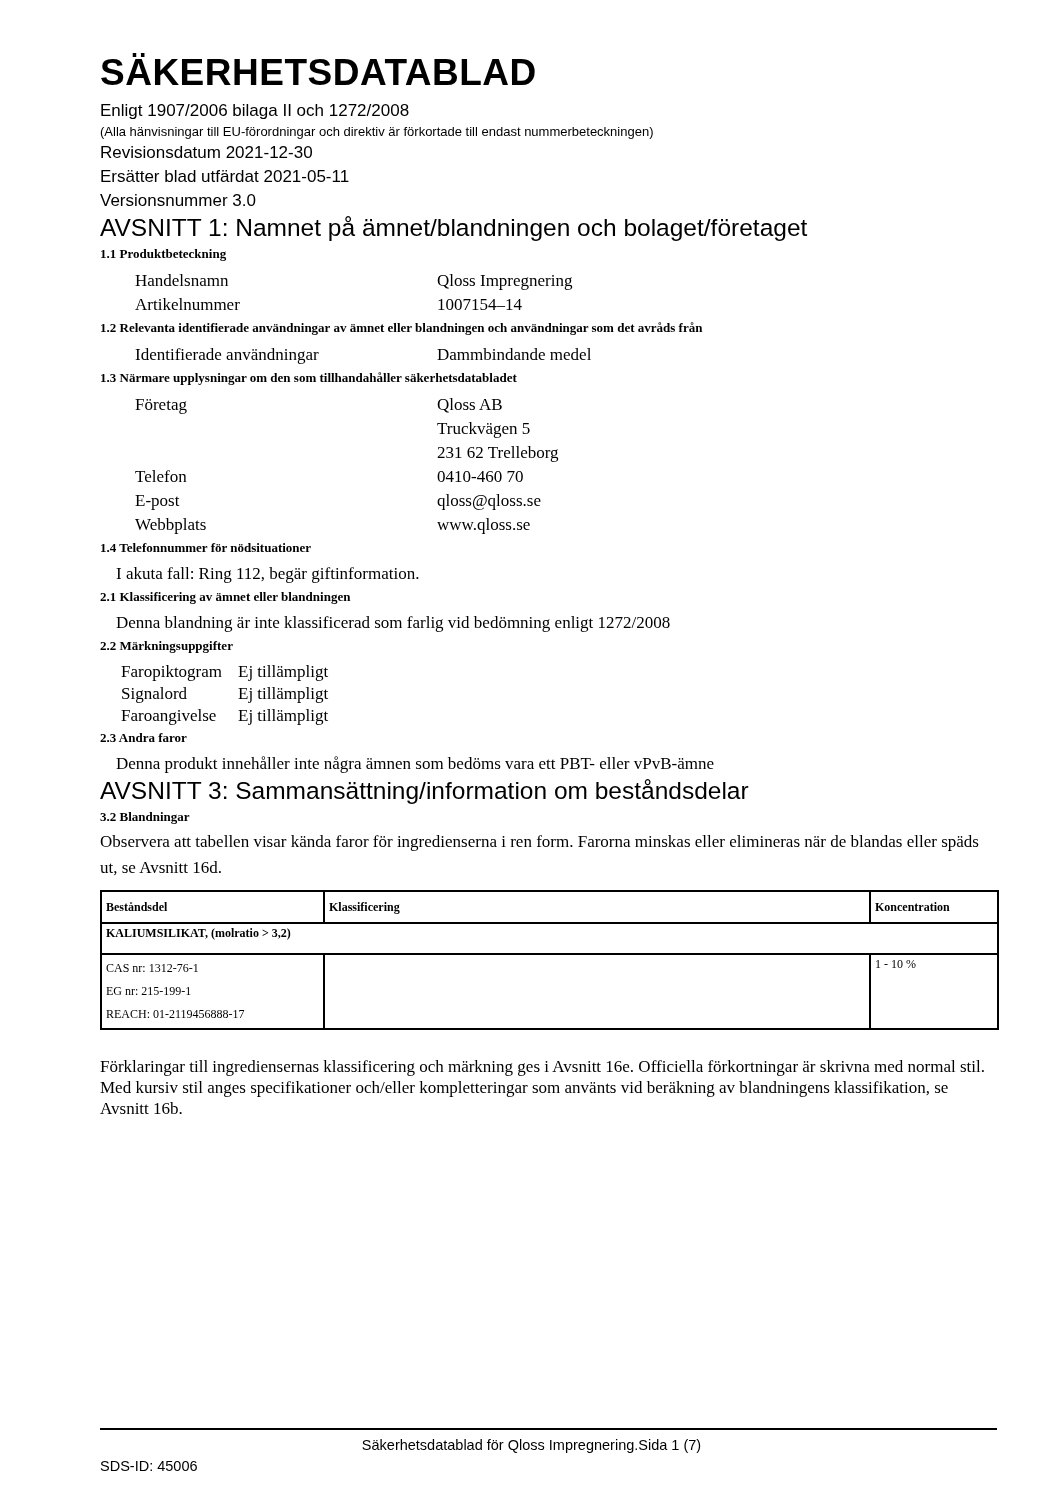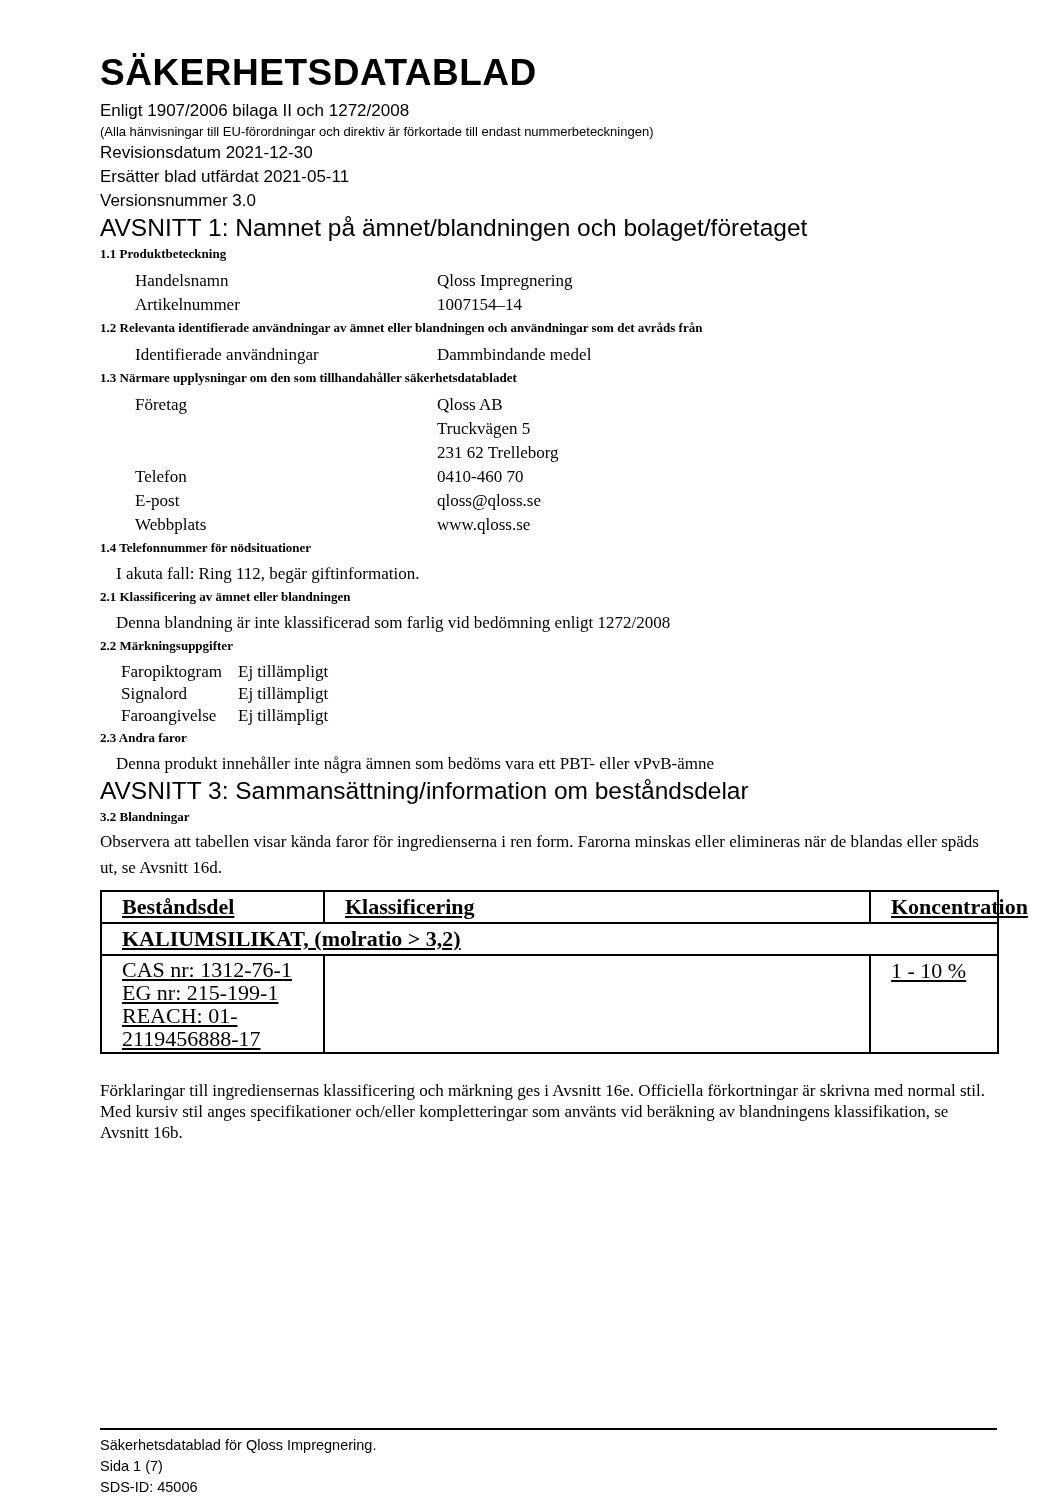--- a/index.html
+++ b/index.html
@@ -92,25 +92,24 @@
   .outro-para { margin-top: 26px; line-height: 21px; }
   
   table.ingredients {
     border-collapse: collapse;
     width: 897px;
     margin-top: 9px;
     table-layout: fixed;
   }
   table.ingredients td, table.ingredients th {
     border: 2px solid #000000;
-    padding: 2px 20px;
+    padding: 2px 4px;
     vertical-align: top;
     text-align: left;
-    font-size: 22px;
-    text-decoration: underline;
+    font-size: 12px;
   }
   table.ingredients th {
     font-weight: 700;
     height: 26px;
     vertical-align: middle;
   }
   .substance-row td {
     font-weight: 700;
     height: 25px;
     vertical-align: middle;
@@ -124,22 +123,21 @@
     top: 1428px;
     width: 897px;
     border-top: 2.5px solid #000000;
     padding-top: 5px;
     font-family: "Liberation Sans", sans-serif;
     font-size: 14.5px;
     line-height: 21px;
   }
   .footer-row1 {
     display: flex;
-    justify-content: flex-end;
-    flex-direction: column;
+    justify-content: center;
   }
   .footer-page { margin-right: 34px; }
 </style>
 </head>
 <body>
 
 <div class="content">
 
   <h1 class="doc-title">SÄKERHETSDATABLAD</h1>
   <div class="hdr-line hdr-sub">Enligt 1907/2006 bilaga II och 1272/2008</div>

